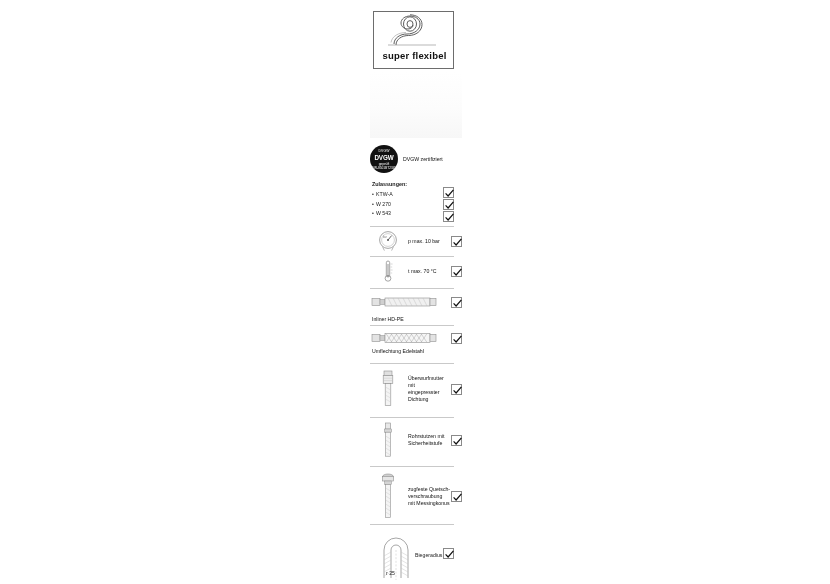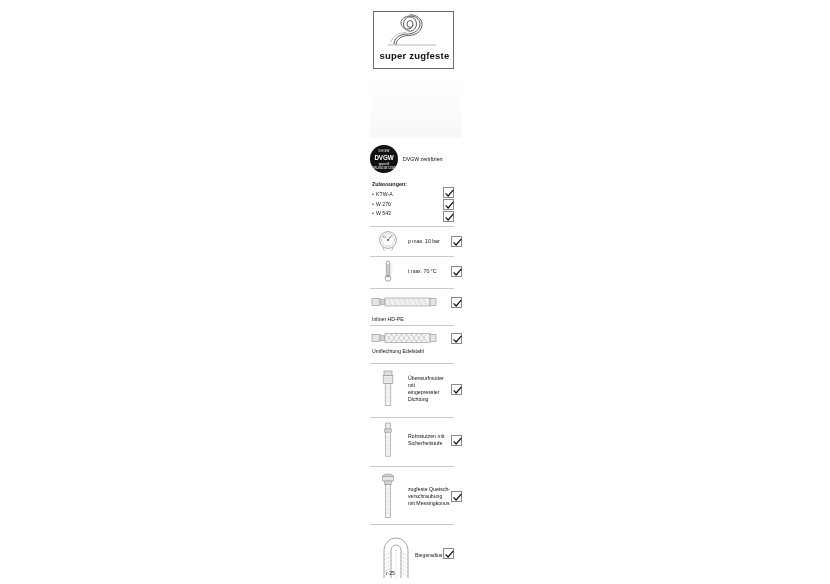--- a/index.html
+++ b/index.html
@@ -211,21 +211,21 @@
       <g fill="none" stroke="#5e5e5e" stroke-width="1">
         <path d="M20 30 C20 24 26 20 33 20 C40 20 46 16 46 10 C46 5 41 2 36 2 C31 2 27 5 27 9 C27 13 31 15 34 15 C37 15 39 13 39 11"></path>
         <path d="M22 31 C22 25 28 21.5 34.5 21.5 C42 21.5 48 17 48 10.5 C48 4.5 42.5 0.8 36 0.8"></path>
         <ellipse cx="36" cy="10" rx="6.5" ry="7.2" stroke="#5e5e5e"></ellipse>
         <ellipse cx="36" cy="10" rx="3" ry="3.4" stroke="#5e5e5e"></ellipse>
         <path d="M14 31 L62 31" stroke="#9a9a9a" stroke-width="0.7"></path>
         <path d="M17 28.5 C18 22 25 18.5 32 18.5" stroke="#9a9a9a" stroke-width="0.6"></path>
       </g>
     </svg>
   </div>
-  <div class="logo-text">super zugfeste</div>
+  <div class="logo-text">super flexibel</div>
 </div>
 
 <div class="dvgw-row">
   <div class="dvgw-seal">
     <div class="seal-top">DVGW</div>
     <div class="seal-main">DVGW</div>
     <div class="seal-bottom">geprüft</div>
     <div class="seal-num">DW-8501BT2345</div>
   </div>
   <div class="dvgw-caption">DVGW zertifiziert</div>

